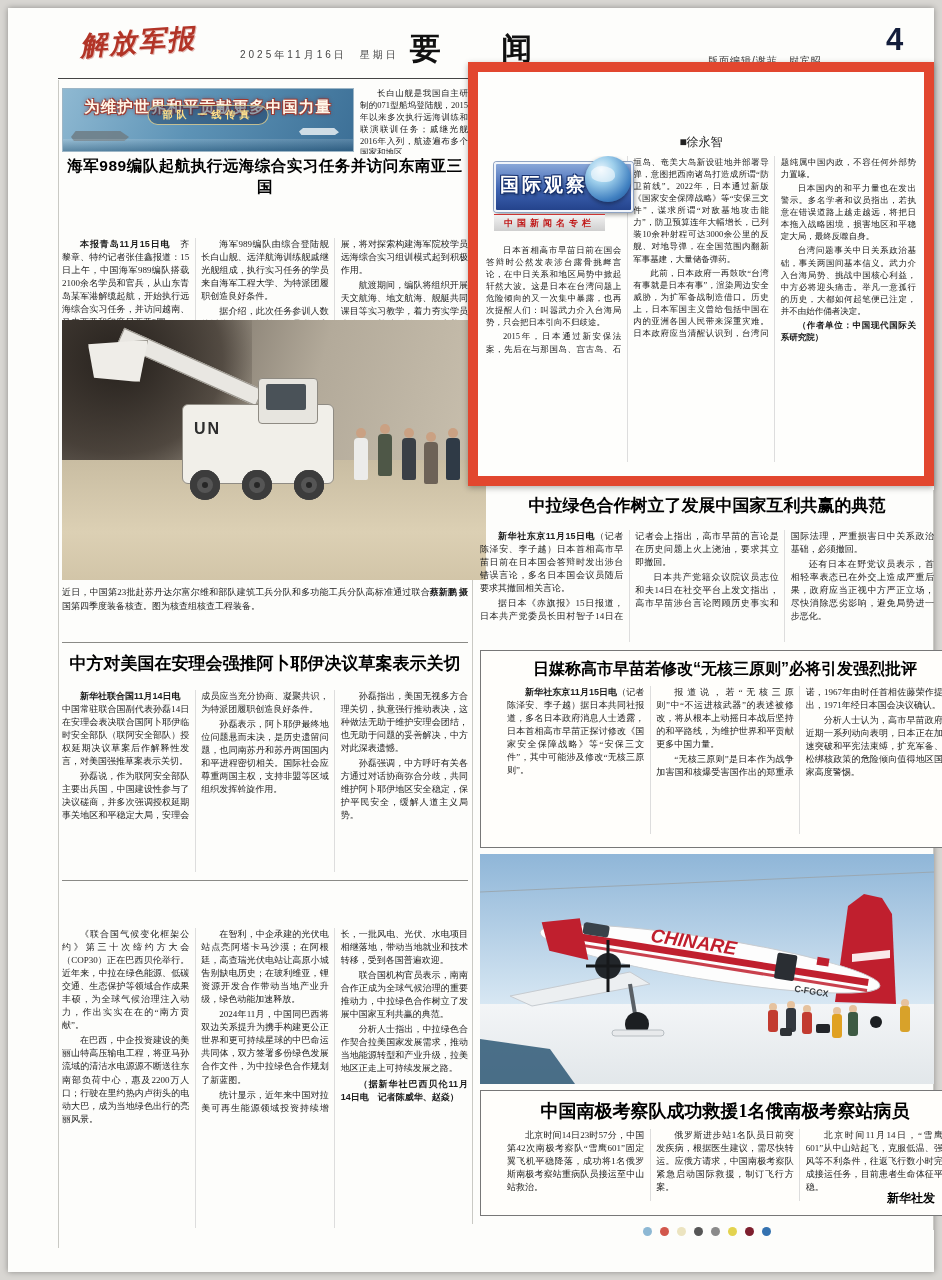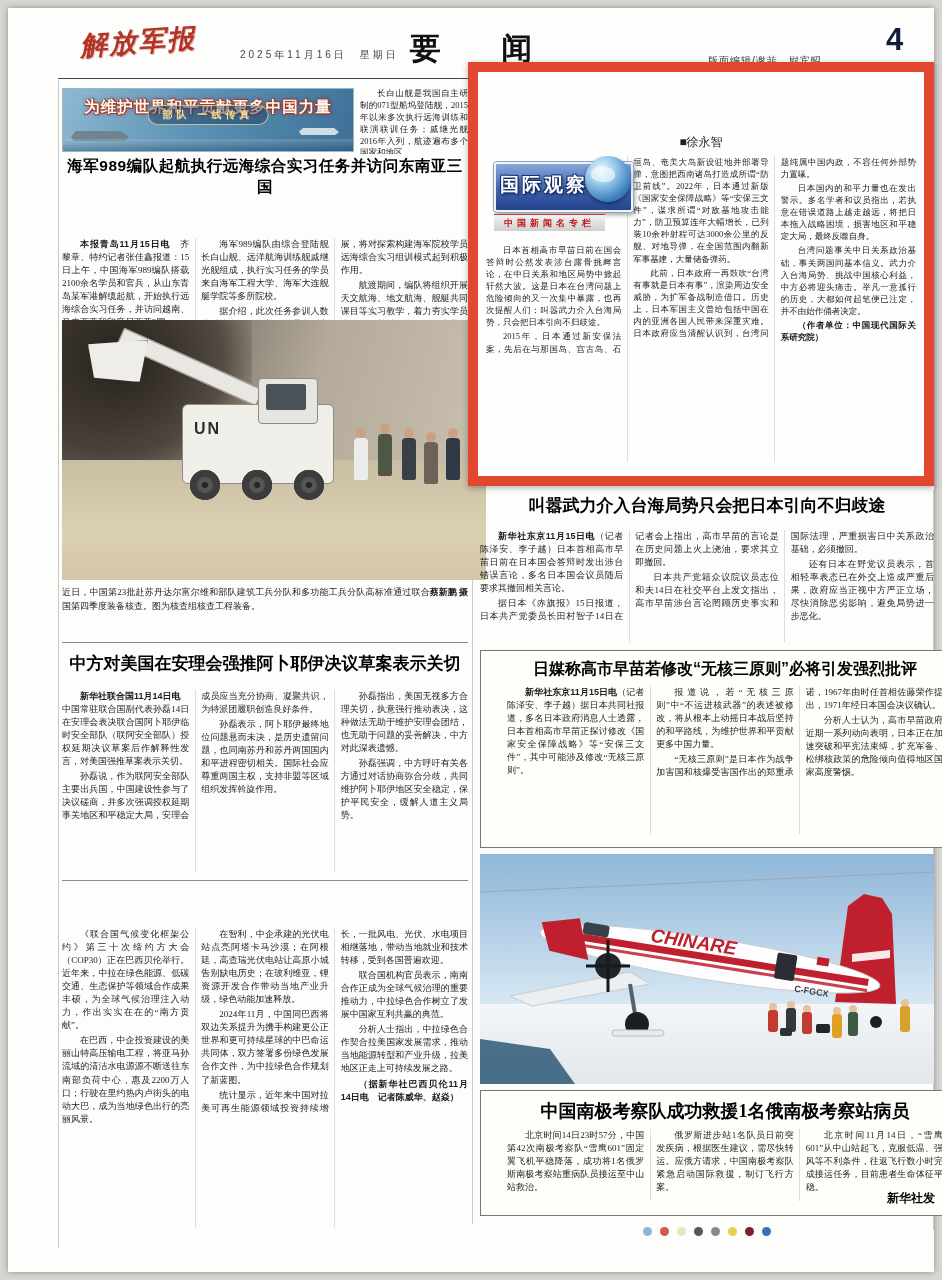--- a/index.html
+++ b/index.html
@@ -94,21 +94,21 @@
     <div class="banner-title">为维护世界和平贡献更多中国力量</div>
     <div class="banner-sub">部队 一线传真</div>
   </div>
 
   <div class="abs navy-side">
       <p>长白山舰是我国自主研制的071型船坞登陆舰，2015年以来多次执行远海训练和联演联训任务；戚继光舰2016年入列，航迹遍布多个国家和地区。</p>
     </div>
   <div class="abs navy-headline">海军989编队起航执行远海综合实习任务并访问东南亚三国</div>
   <div class="abs body-cols c3" style="left:54px;top:190px;width:406px;height:116px;margin-top:40px;">
       <p><b>本报青岛11月15日电</b>　齐黎章、特约记者张佳鑫报道：15日上午，中国海军989编队搭载2100余名学员和官兵，从山东青岛某军港解缆起航，开始执行远海综合实习任务，并访问越南、马来西亚和印度尼西亚3国。</p>
-      <p>海军989编队由综合登陆舰长白山舰、远洋航海训练舰戚继光舰组成，执行实习任务的学员来自海军工程大学、海军大连舰艇学院等多所院校。</p>
+      <p>海军989编队由综合登陆舰长白山舰、远洋航海训练舰戚继光舰组成，执行实习任务的学员来自海军工程大学、为特派团履职创造良好条件。</p>
       <p>据介绍，此次任务参训人数较以往有明显增长，学员类别和教学课目设置较以往有明显拓展，将对探索构建海军院校学员远海综合实习组训模式起到积极作用。</p>
       <p>航渡期间，编队将组织开展天文航海、地文航海、舰艇共同课目等实习教学，着力夯实学员岗位任职基础、增强政治素养、扩大国际视野和培养战略思维能力。</p>
     </div>
 
   <div class="abs photo1">
     <div class="p1-smoke"></div>
     <div class="p1-ground"></div>
     <div class="p1-arm"></div>
     <div class="p1-bucket"></div>
     <div class="p1-dozer"></div>
@@ -161,21 +161,21 @@
           <div class="gc-bar"></div>
           <div class="gc-title">国际观察</div>
           <div class="gc-globe"></div>
           <div class="gc-sub">中国新闻名专栏</div>
         </div>
         <span><p>日本首相高市早苗日前在国会答辩时公然发表涉台露骨挑衅言论，在中日关系和地区局势中掀起轩然大波。这是日本在台湾问题上危险倾向的又一次集中暴露，也再次提醒人们：叫嚣武力介入台海局势，只会把日本引向不归歧途。</p><p>2015年，日本通过新安保法案，先后在与那国岛、宫古岛、石垣岛、奄美大岛新设驻地并部署导弹，意图把西南诸岛打造成所谓“防卫前线”。2022年，日本通过新版《国家安全保障战略》等“安保三文件”，谋求所谓“对敌基地攻击能力”，防卫预算连年大幅增长，已列装10余种射程可达3000余公里的反舰、对地导弹，在全国范围内翻新军事基建，大量储备弹药。</p><p>此前，日本政府一再鼓吹“台湾有事就是日本有事”，渲染周边安全威胁，为扩军备战制造借口。历史上，日本军国主义曾给包括中国在内的亚洲各国人民带来深重灾难。日本政府应当清醒认识到，台湾问题纯属中国内政，不容任何外部势力置喙。</p><p>日本国内的和平力量也在发出警示。多名学者和议员指出，若执意在错误道路上越走越远，将把日本拖入战略困境，损害地区和平稳定大局，最终反噬自身。</p><p>台湾问题事关中日关系政治基础，事关两国间基本信义。武力介入台海局势、挑战中国核心利益，中方必将迎头痛击。举凡一意孤行的历史，大都如何起笔便已注定，并不由始作俑者决定。</p><p><b>（作者单位：中国现代国际关系研究院）</b></p></span>
       </div>
     </div>
   </div>
 
-  <div class="abs sec-head-sans" style="left:472px;top:486px;width:454px;font-size:17px;">叫嚣武力介入台海局势只会把日本引向不归歧途</div>
+  <div class="abs sec-head-sans" style="left:472px;top:486px;width:454px;font-size:17px;">中拉绿色合作树立了发展中国家互利共赢的典范</div>
   <div class="abs body-cols c3" style="left:472px;top:522px;width:454px;height:112px;">
       <p><b>新华社东京11月15日电</b>（记者陈泽安、李子越）日本首相高市早苗日前在日本国会答辩时发出涉台错误言论，多名日本国会议员随后要求其撤回相关言论。</p>
       <p>据日本《赤旗报》15日报道，日本共产党委员长田村智子14日在记者会上指出，高市早苗的言论是在历史问题上火上浇油，要求其立即撤回。</p>
       <p>日本共产党籍众议院议员志位和夫14日在社交平台上发文指出，高市早苗涉台言论罔顾历史事实和国际法理，严重损害日中关系政治基础，必须撤回。</p>
       <p>还有日本在野党议员表示，首相轻率表态已在外交上造成严重后果，政府应当正视中方严正立场，尽快消除恶劣影响，避免局势进一步恶化。</p>
     </div>
 
   <div class="abs boxed" style="left:472px;top:642px;width:452px;height:196px;">
     <div class="sec-head-sans" style="margin:8px 6px 6px;font-size:16px;">日媒称高市早苗若修改“无核三原则”必将引发强烈批评</div>
     <div class="body-cols c3" style="margin:0 8px;height:148px;">

